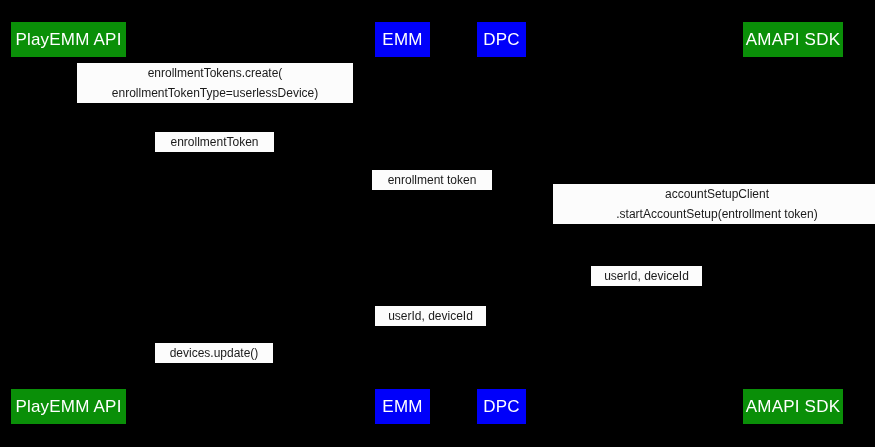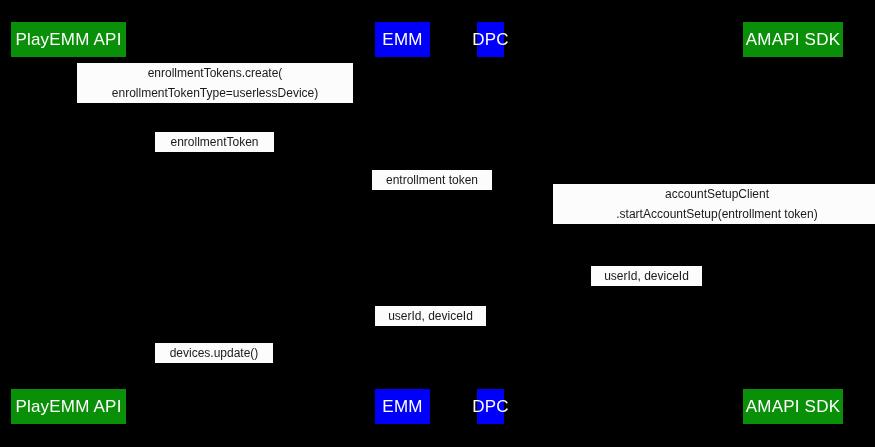--- a/index.html
+++ b/index.html
@@ -24,21 +24,21 @@
     color: var(--actor-text, #fff);
     font-size: 17px;
     letter-spacing: 0.2px;
     white-space: nowrap;
   }
   .actor.green { background: var(--green, #0a8f08); }
   .actor.blue  { background: var(--blue, #0000fa); }
 
   .actor.playemm { left: 11px;  width: 115px; }
   .actor.emm     { left: 335px; width: 55px; margin-left: 40px;  }
-  .actor.dpc     { left: 477px; width: 27px;  }
+  .actor.dpc     { left: 477px; width: 49px;  }
   .actor.amapi   { left: 743px; width: 100px; }
   .actor.top     { top: 22px; }
   .actor.bottom  { top: 389px; }
 
   .msg {
     position: absolute;
     background: var(--label-bg, #fcfcfc);
     color: var(--message-text, #1a1a1a);
     font-size: 12px;
     line-height: 20px;
@@ -67,21 +67,21 @@
 <div class="canvas">
 
   <div class="actor green playemm top">PlayEMM API</div>
   <div class="actor blue emm top">EMM</div>
   <div class="actor blue dpc top">DPC</div>
   <div class="actor green amapi top">AMAPI SDK</div>
 
   <div class="msg double m1">enrollmentTokens.create(
 enrollmentTokenType=userlessDevice)</div>
   <div class="msg single m2">enrollmentToken</div>
-  <div class="msg single m3">entrollment token</div>
+  <div class="msg single m3">enrollment token</div>
   <div class="msg double m4">accountSetupClient
 .startAccountSetup(entrollment token)</div>
   <div class="msg single m5">userId, deviceId</div>
   <div class="msg single m6">userId, deviceId</div>
   <div class="msg single m7">devices.update()</div>
 
   <div class="actor green playemm bottom">PlayEMM API</div>
   <div class="actor blue emm bottom">EMM</div>
   <div class="actor blue dpc bottom">DPC</div>
   <div class="actor green amapi bottom">AMAPI SDK</div>

